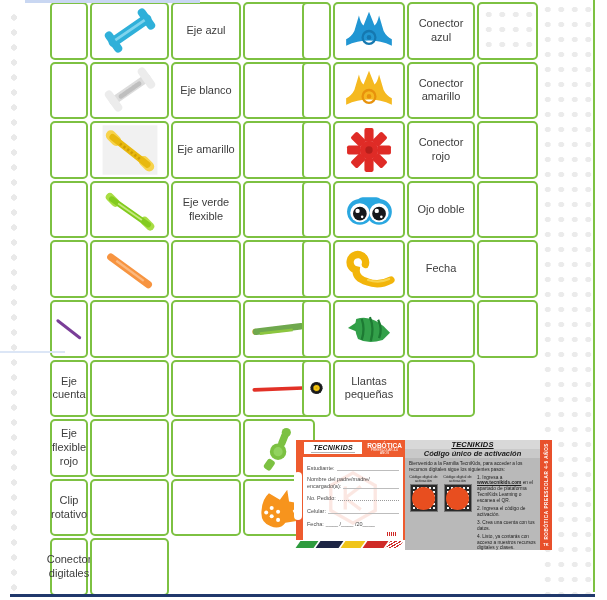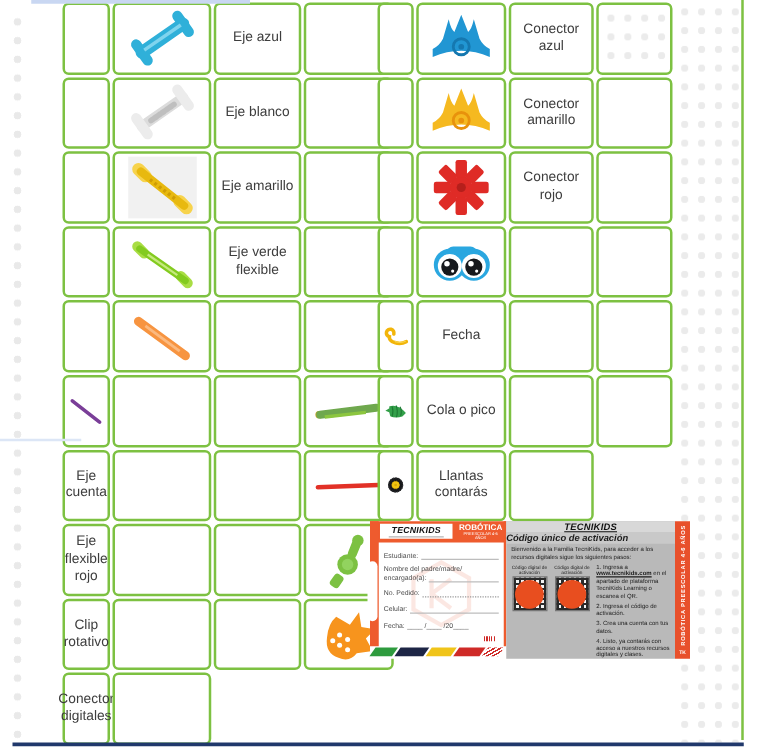--- a/index.html
+++ b/index.html
@@ -33,21 +33,21 @@
   #left-table{left:25px; top:2px; grid-template-columns:38px 79px 70px 72px; grid-auto-rows:57.6px;margin-left:25px;}
   #right-table{left:302px; top:2px; grid-template-columns:29px 72px 68px 61px; grid-auto-rows:57.6px;}
   .cell{background:#fff; border:2.5px solid #7dc142; border-radius:5px; box-sizing:border-box;}
   .img-cell{display:flex; align-items:center; justify-content:center; overflow:hidden;}
   .label-cell{
     display:flex; align-items:center; justify-content:center; text-align:center;
     font-size:11px; line-height:1.25; color:#3d3d3d; padding:2px;
   }
 
   
-  .card{position:absolute; left:296px; top:417px; width:256px; height:110px; display:flex; z-index:5;}
+  .card{position:absolute; left:296px; top:440px; width:256px; height:110px; display:flex; z-index:5;}
   .card-left{position:relative; width:109px; background:#fff; flex:none;}
   .card-left .orange-top{position:absolute; left:0; top:0; right:0; height:17px; background:#ee5b2e;}
   .card-left .orange-left{position:absolute; left:0; top:0; width:7px; bottom:10px; background:#ee5b2e;}
   .card-left .orange-right{position:absolute; right:0; top:0; width:2px; bottom:10px; background:#ee5b2e;}
   .card-left .notch{position:absolute; left:-2px; top:32px; width:8px; height:48px; background:#fff; border-radius:4px; z-index:3;}
   .brand-box{position:absolute; left:8px; top:2px; width:58px; height:12px; background:#fff;
     display:flex; flex-direction:column; align-items:center; justify-content:center;}
   .brand-box .brand-name{font-size:7px; font-weight:700; font-style:italic; letter-spacing:.2px; color:#111; line-height:1;}
   .brand-box .brand-rule{width:44px; height:1px; background:#b5b5b5; margin-top:1px;}
   .program-box{position:absolute; left:70px; top:2px; right:2px; height:13px; text-align:center; color:#fff;}
@@ -62,21 +62,21 @@
   .frow .dotline{flex:1; border-bottom:1px dotted #9a9a9a; margin-left:2px; height:5px;}
   .red-mark{position:absolute; right:5px; bottom:1px; width:9px; height:4px;
     background:repeating-linear-gradient(90deg,#cf2a27 0 1px,#fff 1px 2px);}
   .stripes{position:absolute; left:2px; right:2px; bottom:2px; height:7px; display:flex; z-index:2;}
   .stripes .seg{transform:skewX(-35deg); margin-right:2px;}
   .hatch{background:repeating-linear-gradient(135deg,#cf2a27 0 1.6px,#fff 1.6px 3.4px);}
 
   .card-gray{position:relative; width:135px; background:#b9b9b9; flex:none; display:flex; flex-direction:column;}
   .g-band1{height:13px; background:#d8d8d8; display:flex; align-items:center; justify-content:center;}
   .g-band1 .g-brand{font-size:7.5px; font-weight:700; font-style:italic; color:#111; text-decoration:underline; letter-spacing:.2px;}
-  .g-band2{height:13px; background:#c9c9c9; display:flex; align-items:center; justify-content:flex-start;}
+  .g-band2{height:13px; background:#c9c9c9; display:flex; align-items:center; justify-content:center;}
   .g-band2 .g-title{font-size:7.5px; font-weight:700; font-style:italic; color:#1a1a1a;}
   .g-band3{height:9px; background:#8f8f8f;}
   .g-body{flex:1; padding:3px 4px 2px 4px;}
   .g-intro{font-size:4.8px; line-height:1.2; color:#222; margin:0 0 2px 0;}
   .g-cols{display:flex; gap:4px;}
   .qr-col{width:64px; display:flex; gap:5px;}
   .qr-item{width:29px; display:flex; flex-direction:column; align-items:center;}
   .qr-cap{font-size:3.8px; line-height:1.15; text-align:center; color:#222; margin-bottom:1px;}
   .qr{position:relative; width:26px; height:26px; border:1px solid #777; background:
       repeating-linear-gradient(0deg,#2a2a2a 0 2px,transparent 2px 4px),
@@ -267,20 +267,21 @@
         <circle cx="25" cy="31" r="10.5" fill="#fff"></circle>
         <circle cx="46" cy="31" r="10.5" fill="#fff"></circle>
         <circle cx="25" cy="32" r="7.5" fill="#16181c"></circle>
         <circle cx="46" cy="32" r="7.5" fill="#16181c"></circle>
         <circle cx="22.5" cy="29" r="2.4" fill="#fff"></circle>
         <circle cx="43.5" cy="29" r="2.4" fill="#fff"></circle>
         <circle cx="27.5" cy="35.5" r="1.4" fill="#fff"></circle>
         <circle cx="48.5" cy="35.5" r="1.4" fill="#fff"></circle>
       </svg>
     </div>
+    <div class="cell label-cell">Ojo doble</div>
     <div class="cell write-cell"></div>
     <div class="cell check-cell"></div>
     <div class="cell img-cell">
       <svg width="64" height="52" viewBox="0 0 70 56">
         <path d="M59 40 Q46 47 33 42 Q20 38 21 29 A8.5 8.5 0 1 1 31 23" fill="none" stroke="#f2b50a" stroke-width="8" stroke-linecap="round"></path>
         <path d="M57 39 Q46 44 34 40" fill="none" stroke="#f8d44c" stroke-width="2.5" stroke-linecap="round"></path>
       </svg>
     </div>
     <div class="cell label-cell">Fecha</div>
     <div class="cell write-cell"></div>
@@ -289,33 +290,32 @@
       <svg width="64" height="52" viewBox="0 0 70 56">
         <path d="M12 27 l9 -6 l1 10 z" fill="#2f9e44"></path>
         <path d="M21 17 Q40 11 58 32 L50 40 Q34 45 23 39 Q18 28 21 17 Z" fill="#33a04a"></path>
         <g stroke="#1d7a33" stroke-width="2.5" fill="none">
           <path d="M27 17 Q31 28 27 40"></path>
           <path d="M36 15 Q41 27 37 41"></path>
           <path d="M45 18 Q50 28 46 38"></path>
         </g>
       </svg>
     </div>
-    <div class="cell label-cell">Cola o pico</div>
     <div class="cell write-cell"></div>
     <div class="cell check-cell"></div>
     <div class="cell img-cell">
       <svg width="64" height="52" viewBox="0 0 70 56">
         <circle cx="35" cy="28" r="17" fill="#17181a"></circle>
         <circle cx="35" cy="28" r="15.5" fill="none" stroke="#2c2d30" stroke-width="3" stroke-dasharray="3 3"></circle>
         <circle cx="35" cy="28" r="8.5" fill="#f2c410"></circle>
         <circle cx="35" cy="28" r="8.5" fill="none" stroke="#d7a90a" stroke-width="2" stroke-dasharray="2.5 2.5"></circle>
         <circle cx="35" cy="28" r="3" fill="#d7a90a"></circle>
       </svg>
     </div>
-    <div class="cell label-cell">Llantas contarás</div>
+    <div class="cell label-cell">Llantas pequeñas</div>
     <div class="cell write-cell"></div>
   </div>
 
 <div class="card">
 
   <div class="card-left">
     <div class="orange-top"></div>
     <div class="orange-left"></div>
     <div class="orange-right"></div>
     <div class="notch"></div>

